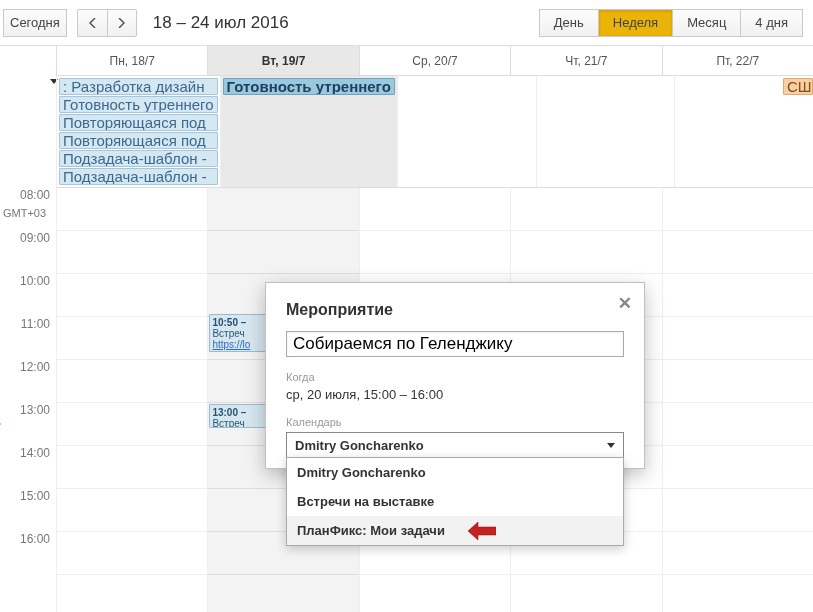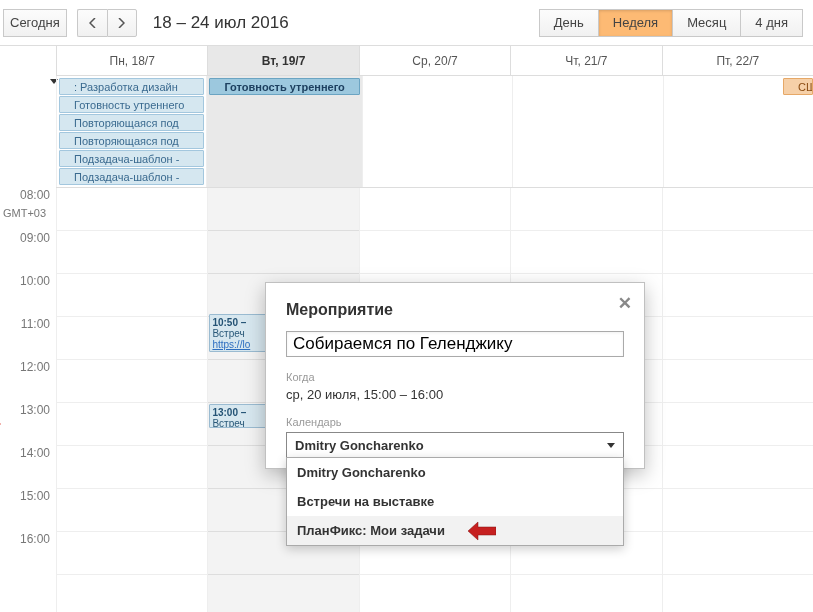--- a/index.html
+++ b/index.html
@@ -10,34 +10,34 @@
 .today-btn { margin-left: 3px; }
 .nav-group { display: flex; margin-left: 10px; }
 .nav-group .btn { width: 30px; padding: 0; }
 .nav-group .btn:first-child { border-right: none; border-radius: 2px 0 0 2px; }
 .nav-group .btn:last-child { border-radius: 0 2px 2px 0; }
 .date-range { margin-left: 16px; font-size: 17px; color: #333; }
 .spacer { flex: 1; }
 .view-group { display: flex; margin-right: 0; }
 .view-group .btn { padding: 0 14px; border-radius: 0; }
 .view-group .btn:not(:first-child) { border-left: none; }
-.view-group .btn.active { background: #fdba74; box-shadow: inset 0 1px 3px rgba(0,0,0,0.15); }
+.view-group .btn.active { background: #eab308; box-shadow: inset 0 1px 3px rgba(0,0,0,0.15); }
 
 .grid { position: relative; display: flex; height: 566px; }
 .time-col { width: 56px; flex: 0 0 56px; position: relative; }
 .main { flex: 1; display: flex; flex-direction: column; }
 
 .day-headers { display: flex; height: 30px; border-bottom: 1px solid #ddd; }
 .day-cell { flex: 1; text-align: center; line-height: 30px; color: #555; font-size: 12px; border-left: 1px solid #ddd; background: #fff; }
 .day-cell.today { background: #e8e8e8; font-weight: bold; color: #333; }
 
 .allday { display: flex; min-height: 110px; border-bottom: 1px solid #ddd; position: relative; }
 .allday .col { flex: 1; border-left: 1px solid #eee; padding: 2px 2px; position: relative; }
 .allday .col.today-bg { background: #e9e9e9; }
-.chip { height: 17px; line-height: 16px; font-size: 11px; color: #3a6a8f; background: #d5e7f0; border: 1px solid #a3c7de; margin-bottom: 1px; padding: 0 14px; overflow: hidden; white-space: nowrap; cursor: pointer; border-radius: 1px; }
+.chip { height: 17px; line-height: 16px; font-size: 15px; color: #3a6a8f; background: #d5e7f0; border: 1px solid #a3c7de; margin-bottom: 1px; padding: 0 3px; overflow: hidden; white-space: nowrap; cursor: pointer; border-radius: 1px; }
 .chip.sel { border: 1px solid #6ba4c2; background: #9cc8de; color:#1d4060; font-weight:bold; }
 .chip.orange { position:absolute; right:0; background:#f6d0a8; border:1px solid #e6a867; color:#8a4b11; width: 30px; }
 
 .timed { display: flex; position: relative; height: 426px; }
 .hours-col { position: absolute; left: -56px; top: 0; width: 56px; }
 .hour-label { height: 43px; display:flex; justify-content:flex-end; align-items:flex-start; padding-right:6px; font-size:12px; color:#777; }
 .tcol { flex: 1; border-left: 1px solid #eee; position: relative; background: repeating-linear-gradient(to bottom, #fff 0, #fff 42px, #eee 42px, #eee 43px); }
 .tcol.today-bg { background-color: #f3f3f3; background-image: repeating-linear-gradient(to bottom, rgba(0,0,0,0) 0, rgba(0,0,0,0) 42px, #ddd 42px, #ddd 43px); }
 
 .chev { position:absolute; left:50px; top:79px; width:0;height:0;border-left:4px solid transparent;border-right:4px solid transparent;border-top:5px solid #333; }

